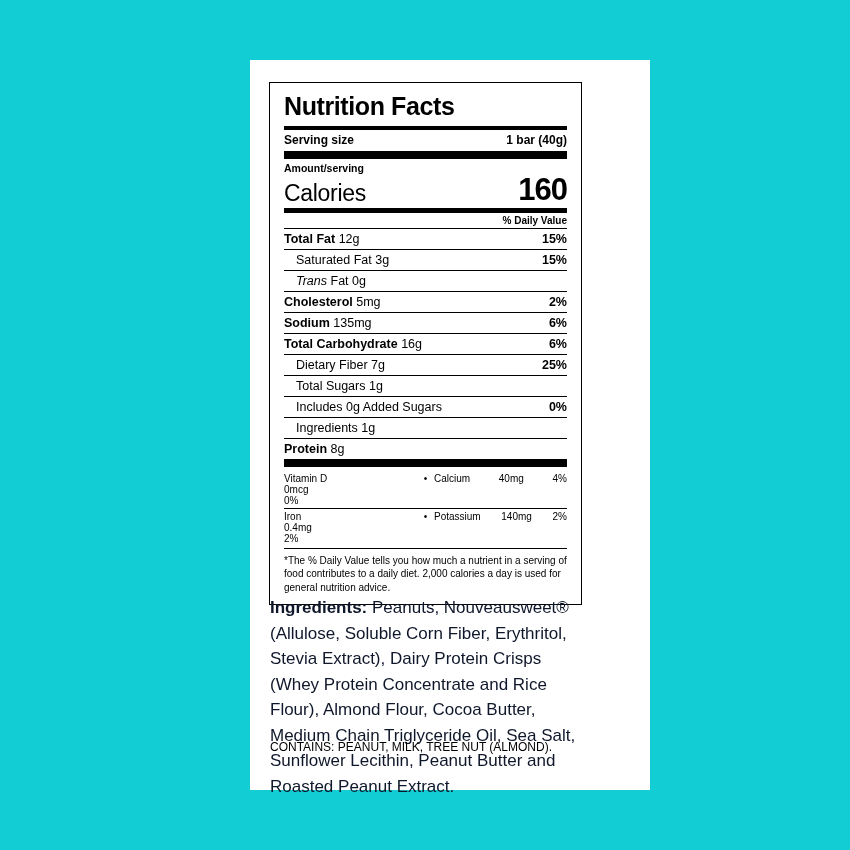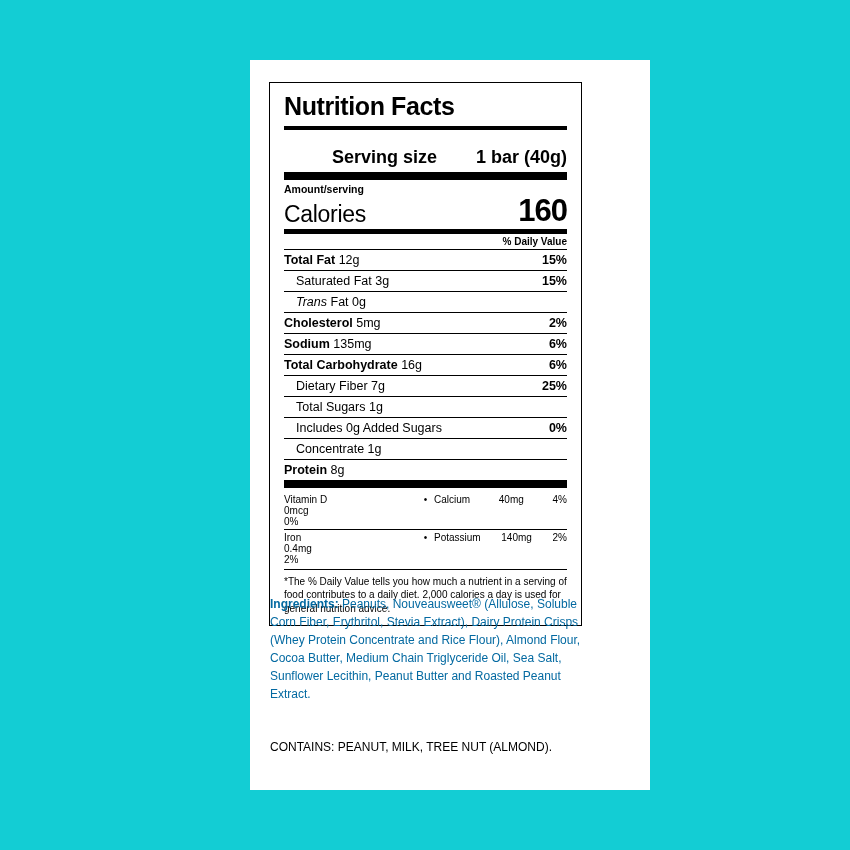--- a/index.html
+++ b/index.html
@@ -46,24 +46,23 @@
 
   .row {
     display: flex;
     justify-content: space-between;
     align-items: baseline;
     font-size: 12.5px;
     color: #000;
     padding: 3px 0 3px 0;
   }
   .serving-row {
-    font-size: 18px;
-    font-weight: bold;
-    padding: 17px 0 4px 0;
-    margin-left: 48px;
+    font-size: 12px;
+    font-weight: bold;
+    padding: 3px 0 4px 0;
   }
   .serving-row .right { font-weight: bold; }
 
   .amount-label {
     font-size: 10.5px;
     font-weight: bold;
     padding-top: 3px;
   }
   .cal-row {
     display: flex;
@@ -112,23 +111,23 @@
     line-height: 1.35;
     padding-top: 5px;
     color: #000;
   }
 
   .ingredients {
     position: absolute;
     left: 20px;
     top: 535px;
     width: 312px;
-    font-size: 12px;
+    font-size: 17px;
     line-height: 1.5;
-    color: #0369a1;
+    color: #0f172a;
   }
   .contains {
     position: absolute;
     left: 20px;
     top: 678px;
     width: 312px;
     font-size: 12px;
     font-weight: normal;
     line-height: 1.5;
     color: #000;
@@ -221,21 +220,21 @@
     </div>
     <div class="rule-thin"></div>
 
     <div class="row">
       <span class="indent2"><span>Includes 0g Added Sugars</span></span>
       <span class="b">0%</span>
     </div>
     <div class="rule-thin"></div>
 
     <div class="row">
-      <span class="indent1"><span>Concentrate</span>
+      <span class="indent1"><span>Ingredients</span>
       <span>1g</span></span>
       <span class="b"></span>
     </div>
     <div class="rule-thin"></div>
 
     <div class="row">
       <span><span class="b">Protein</span>
       <span>8g</span></span>
       <span class="b"></span>
     </div>

